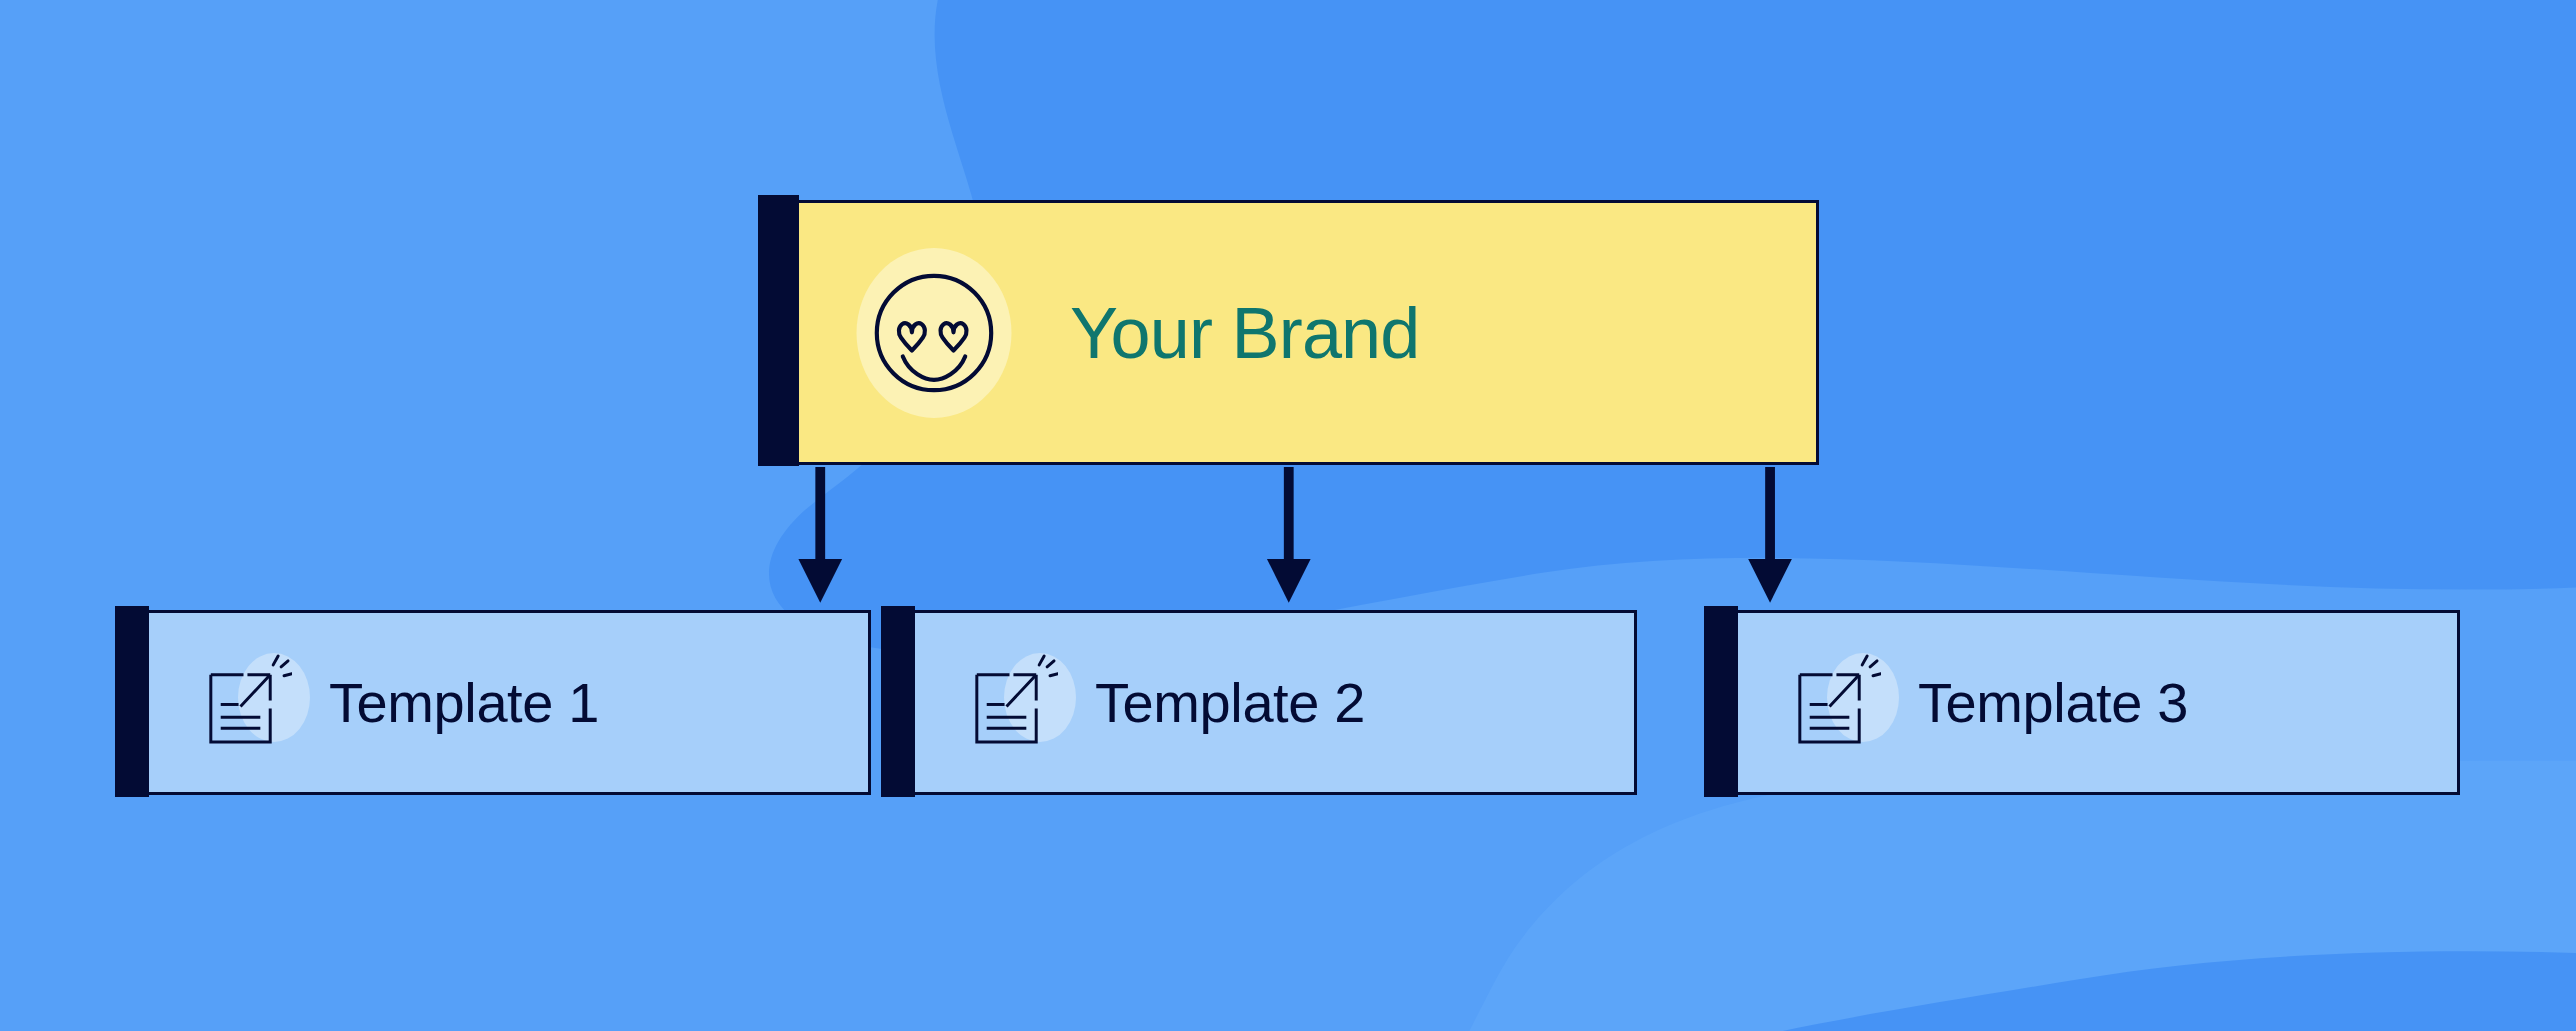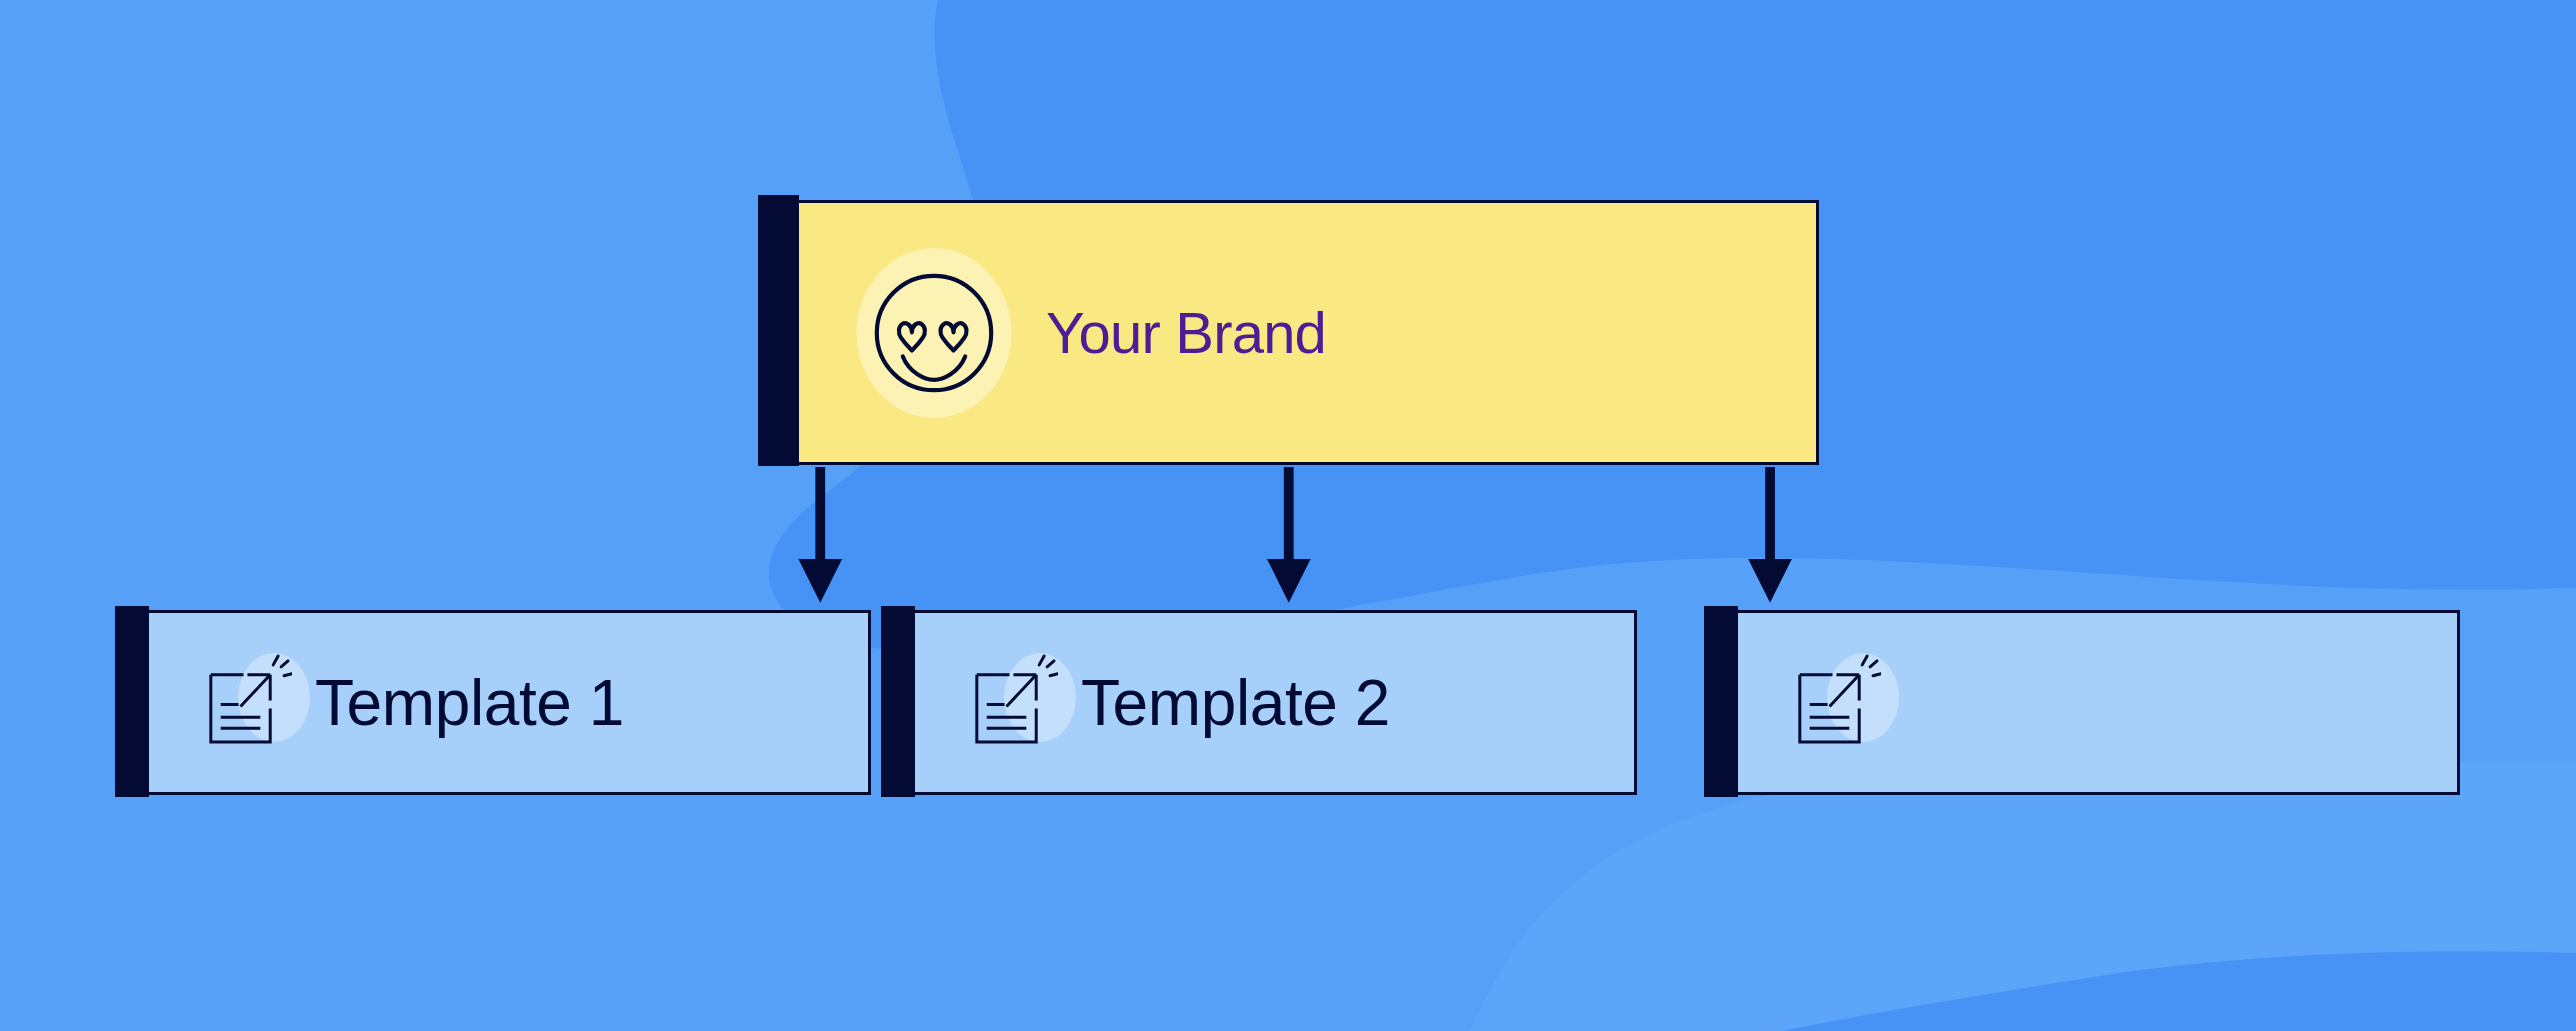--- a/index.html
+++ b/index.html
@@ -71,25 +71,25 @@
     left: 50%;
     top: 50%;
     transform: translate(-50%, -50%);
     width: 155px;
     height: 170px;
     border-radius: 50%;
     background: #FCF2B4;
   }
   .brand-icon-svg { position: relative; width: 130px; height: 130px; display:block; }
   #brand-label {
-    font-size: 58px;
+    font-size: 72px;
     line-height: 1;
-    color: #4c1d95;
+    color: #0f766e;
     letter-spacing: -0.8px;
-    margin-left: 27px;
+    margin-left: 51px;
     white-space: nowrap;
   }
 
   
   .tpl-node {
     top: 610px;
     height: 185px;
     background: #A6CFFA;
     padding-left: 45px;
   }
@@ -112,25 +112,25 @@
     position: absolute;
     left: 48px;
     top: 3px;
     width: 72px;
     height: 89px;
     border-radius: 50%;
     background: #C4DFFB;
   }
   .tpl-icon-svg { position: relative; width: 99px; height: 99px; display:block; }
   .tpl-label {
-    font-size: 64px;
+    font-size: 56px;
     line-height: 1;
     color: #030B34;
     letter-spacing: -0.4px;
-    margin-left: 20px;
+    margin-left: 34px;
     white-space: nowrap;
   }
 
   #tpl-node-0 { left: 142px; width: 729px; }
   #tpl-node-1 { left: 908px; width: 729px; }
   #tpl-node-2 { left: 1731px; width: 729px; }
 
   
   #connectors {
     position: absolute;
@@ -231,16 +231,17 @@
         <path d="M 78 22 L 78 48" fill="none" stroke="#030B34" stroke-width="3"></path>
         <path d="M 28 52 L 46 52" fill="none" stroke="#030B34" stroke-width="3"></path>
         <path d="M 28 65 L 68 65" fill="none" stroke="#030B34" stroke-width="3"></path>
         <path d="M 28 76 L 68 76" fill="none" stroke="#030B34" stroke-width="3"></path>
         <path d="M 48 54 L 78 22 M 55 22 L 78 22" fill="none" stroke="#030B34" stroke-width="3"></path>
         <path d="M 81 12 L 86 3" fill="none" stroke="#030B34" stroke-width="3" stroke-linecap="round"></path>
         <path d="M 89 14 L 96 8" fill="none" stroke="#030B34" stroke-width="3" stroke-linecap="round"></path>
         <path d="M 92 23 L 100 21" fill="none" stroke="#030B34" stroke-width="3" stroke-linecap="round"></path>
       </svg>
     </div>
+    <div class="tpl-label">Template 3</div>
   </div>
 
 </div>
 
 
 </body></html>

